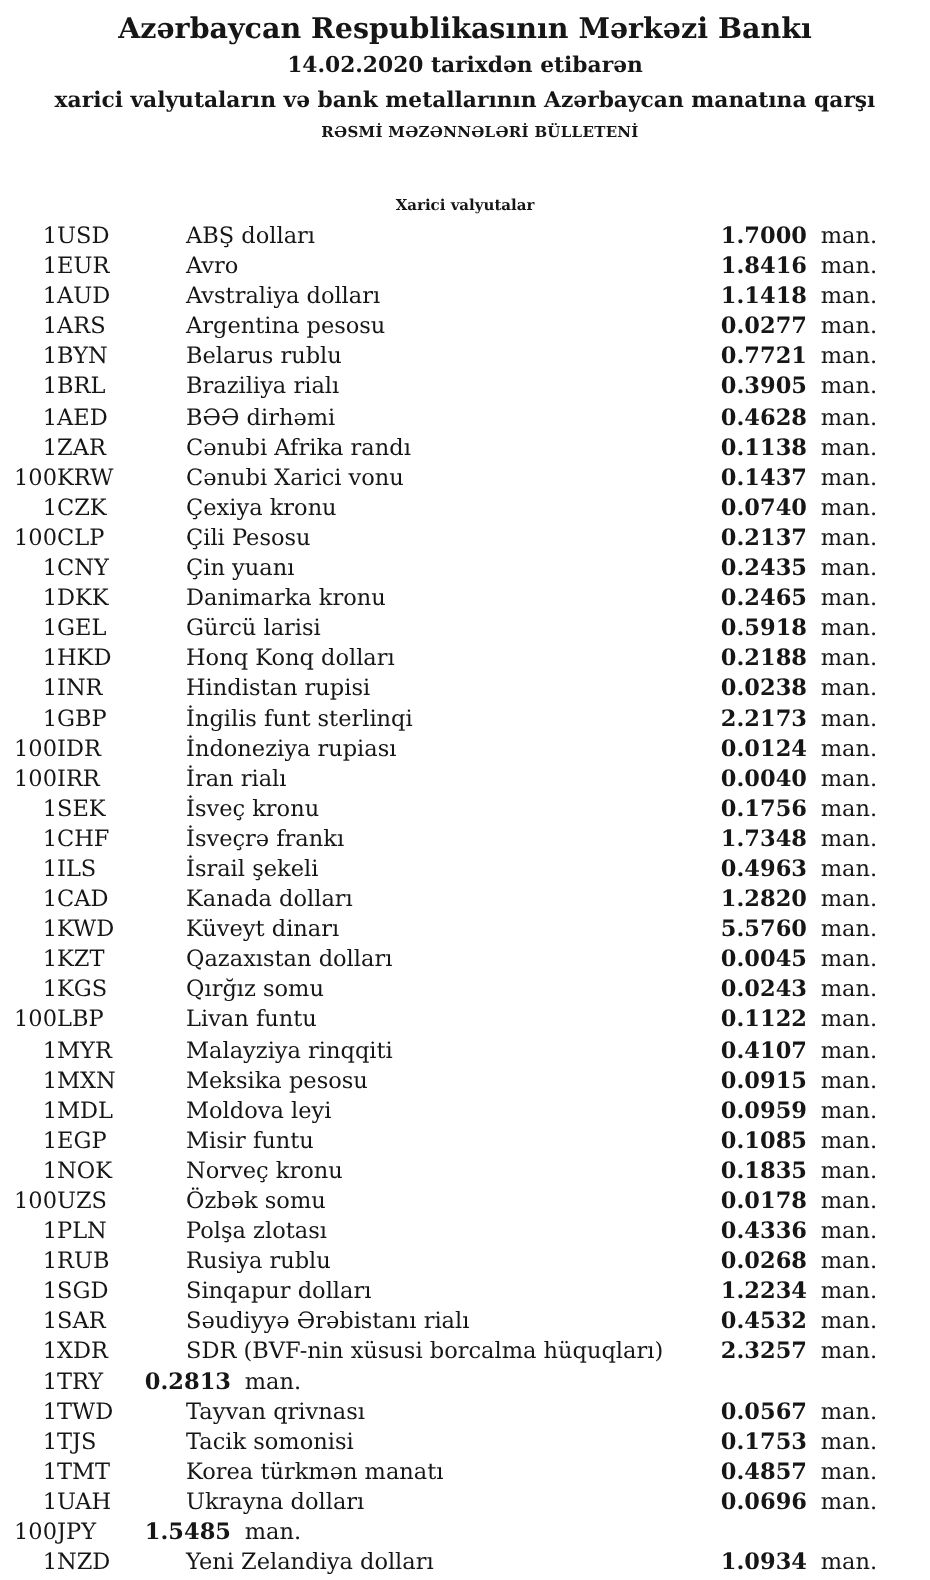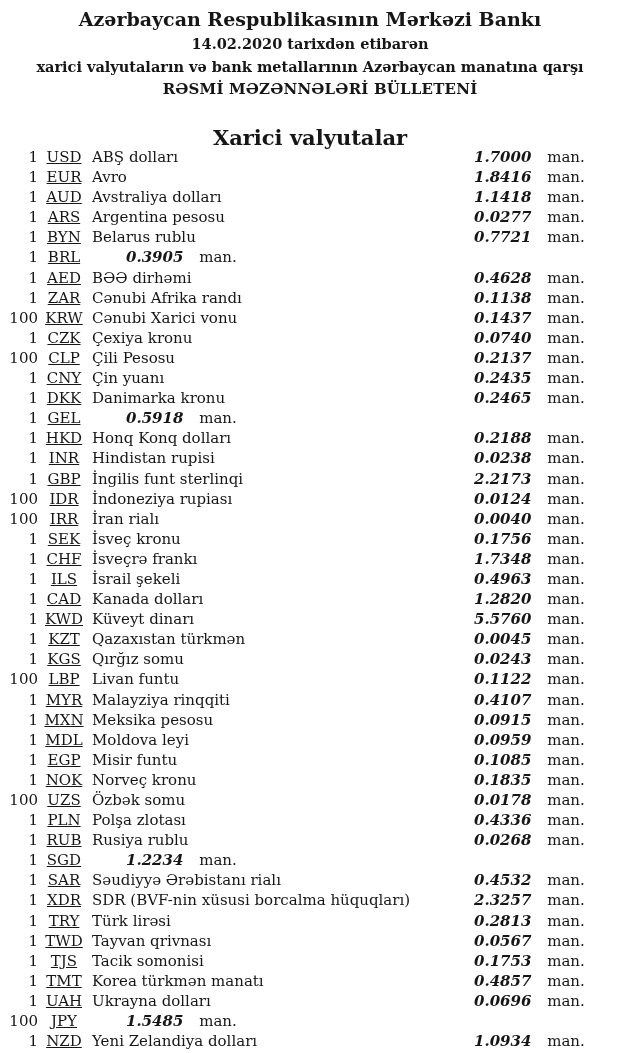--- a/index.html
+++ b/index.html
@@ -30,27 +30,27 @@
   }
   .date-line {
     font-size: 14.5px;
     line-height: 24px;
   }
   .subtitle {
     font-size: 14.5px;
     line-height: 22px;
   }
   .bulletin {
-    font-size: 15px;
+    font-size: 10px;
     line-height: 22px;
     letter-spacing: 0.2px;
     margin-left: 20px;
   }
   .section-title {
-    font-size: 21px;
+    font-size: 10px;
     line-height: 20px;
     margin-top: 28px;
   }
   .rates-table {
     margin-top: 0;
   }
   .row {
     display: flex;
     align-items: baseline;
     height: 20.1px;
@@ -59,34 +59,33 @@
     white-space: nowrap;
   }
   .qty {
     width: 38px;
     flex: none;
     text-align: right;
   }
   .code {
     width: 52px;
     flex: none;
-    text-align: center;
-    text-decoration: underline;
+    text-align: left;
   }
   .name {
     flex: 1;
     padding-left: 2px;
     overflow: hidden;
+    margin-left: 32px;
   }
   .rate {
     width: 64px;
     flex: none;
+    text-align: right;
     font-weight: bold;
-    font-style: italic;
-    margin-left: 36px;
   }
   .unit {
     width: 38px;
     flex: none;
     margin-left: 9px;
     text-align: center;
   }
 </style>
 </head>
 <body>
@@ -140,20 +139,21 @@
     <span class="qty">1</span>
     <span class="code">BYN</span>
     <span class="name">Belarus rublu</span>
     <span class="rate">0.7721</span>
     <span class="unit">man.</span>
   </div>
 
   <div class="row">
     <span class="qty">1</span>
     <span class="code">BRL</span>
+    <span class="name">Braziliya rialı</span>
     <span class="rate">0.3905</span>
     <span class="unit">man.</span>
   </div>
 
   <div class="row">
     <span class="qty">1</span>
     <span class="code">AED</span>
     <span class="name">BƏƏ dirhəmi</span>
     <span class="rate">0.4628</span>
     <span class="unit">man.</span>
@@ -203,20 +203,21 @@
     <span class="qty">1</span>
     <span class="code">DKK</span>
     <span class="name">Danimarka kronu</span>
     <span class="rate">0.2465</span>
     <span class="unit">man.</span>
   </div>
 
   <div class="row">
     <span class="qty">1</span>
     <span class="code">GEL</span>
+    <span class="name">Gürcü larisi</span>
     <span class="rate">0.5918</span>
     <span class="unit">man.</span>
   </div>
 
   <div class="row">
     <span class="qty">1</span>
     <span class="code">HKD</span>
     <span class="name">Honq Konq dolları</span>
     <span class="rate">0.2188</span>
     <span class="unit">man.</span>
@@ -290,21 +291,21 @@
     <span class="qty">1</span>
     <span class="code">KWD</span>
     <span class="name">Küveyt dinarı</span>
     <span class="rate">5.5760</span>
     <span class="unit">man.</span>
   </div>
 
   <div class="row">
     <span class="qty">1</span>
     <span class="code">KZT</span>
-    <span class="name">Qazaxıstan türkmən</span>
+    <span class="name">Qazaxıstan dolları</span>
     <span class="rate">0.0045</span>
     <span class="unit">man.</span>
   </div>
 
   <div class="row">
     <span class="qty">1</span>
     <span class="code">KGS</span>
     <span class="name">Qırğız somu</span>
     <span class="rate">0.0243</span>
     <span class="unit">man.</span>
@@ -378,20 +379,21 @@
     <span class="qty">1</span>
     <span class="code">RUB</span>
     <span class="name">Rusiya rublu</span>
     <span class="rate">0.0268</span>
     <span class="unit">man.</span>
   </div>
 
   <div class="row">
     <span class="qty">1</span>
     <span class="code">SGD</span>
+    <span class="name">Sinqapur dolları</span>
     <span class="rate">1.2234</span>
     <span class="unit">man.</span>
   </div>
 
   <div class="row">
     <span class="qty">1</span>
     <span class="code">SAR</span>
     <span class="name">Səudiyyə Ərəbistanı rialı</span>
     <span class="rate">0.4532</span>
     <span class="unit">man.</span>
@@ -401,21 +403,20 @@
     <span class="qty">1</span>
     <span class="code">XDR</span>
     <span class="name">SDR (BVF-nin xüsusi borcalma hüquqları)</span>
     <span class="rate">2.3257</span>
     <span class="unit">man.</span>
   </div>
 
   <div class="row">
     <span class="qty">1</span>
     <span class="code">TRY</span>
-    <span class="name">Türk lirəsi</span>
     <span class="rate">0.2813</span>
     <span class="unit">man.</span>
   </div>
 
   <div class="row">
     <span class="qty">1</span>
     <span class="code">TWD</span>
     <span class="name">Tayvan qrivnası</span>
     <span class="rate">0.0567</span>
     <span class="unit">man.</span>

